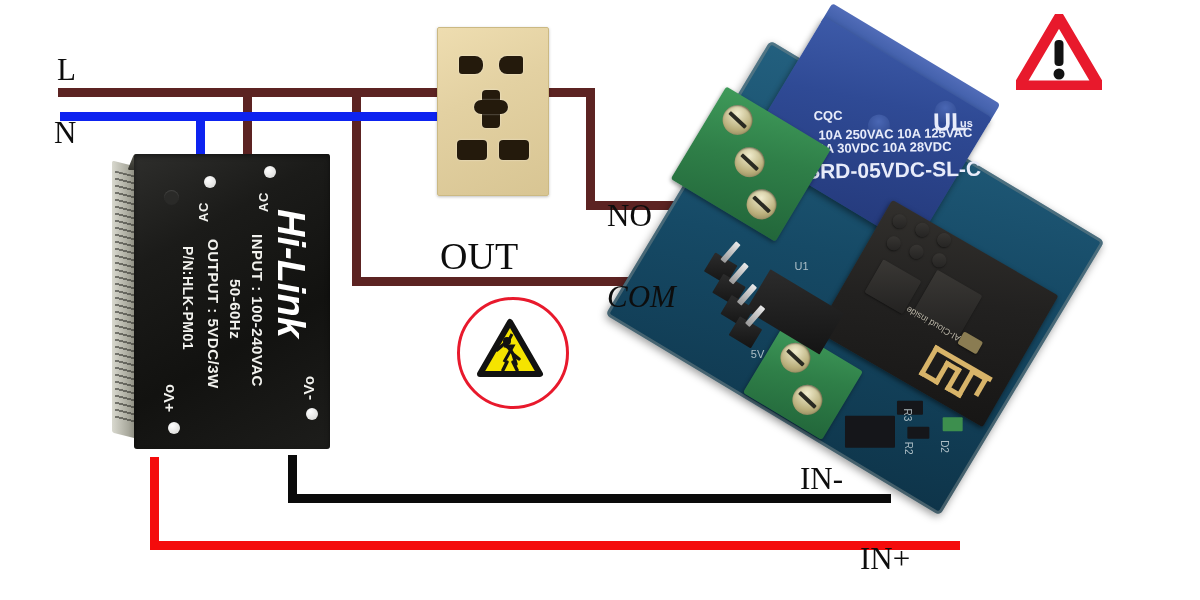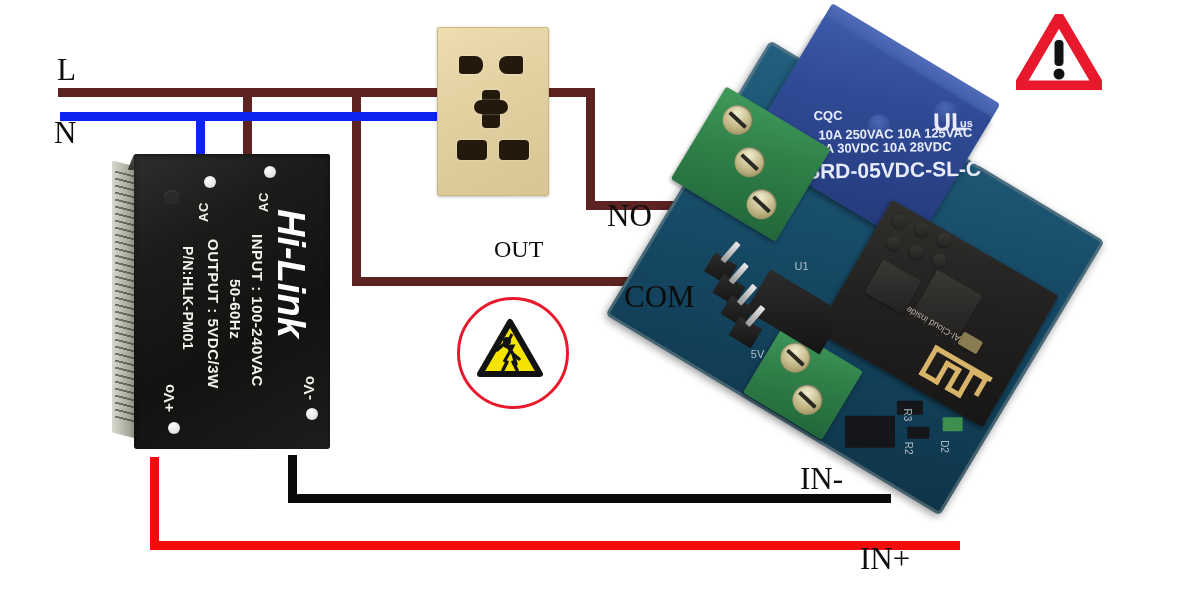--- a/index.html
+++ b/index.html
@@ -232,21 +232,21 @@
       <polygon points="50,22 80,74 20,74" fill="#f5e400" stroke="#121212" stroke-width="6" stroke-linejoin="round"></polygon>
       <path d="M52 34 L46 46 L53 46 L44 62" fill="none" stroke="#121212" stroke-width="3"></path>
       <path d="M44 44 q6 4 9 10 l3 10 M44 44 l-7 6 M53 54 l6 5 M47 62 l-4 8 M53 62 l4 8" fill="none" stroke="#121212" stroke-width="3.4" stroke-linecap="round"></path>
       <circle cx="47" cy="41" r="4" fill="#121212"></circle>
     </svg>
   </div>
 
   <div class="lbl" style="left:57px;top:54px;font-size:31px;">L</div>
   <div class="lbl" style="left:54px;top:117px;font-size:31px;">N</div>
 
-  <div class="lbl" style="left:494px;top:237px;font-size:24px;">OUT</div>
+  <div class="lbl" style="left:440px;top:237px;font-size:38px;">OUT</div>
 
   <div class="lbl" style="left:607px;top:200px;font-size:31px;">NO</div>
-  <div class="lbl" style="left:624px;top:281px;font-size:31px;">COM</div>
+  <div class="lbl" style="left:607px;top:281px;font-size:31px;font-style:italic;">COM</div>
 
   <div class="lbl" style="left:800px;top:463px;font-size:31px;">IN-</div>
   <div class="lbl" style="left:860px;top:543px;font-size:31px;">IN+</div>
 
 </div>
 
 </body></html>

